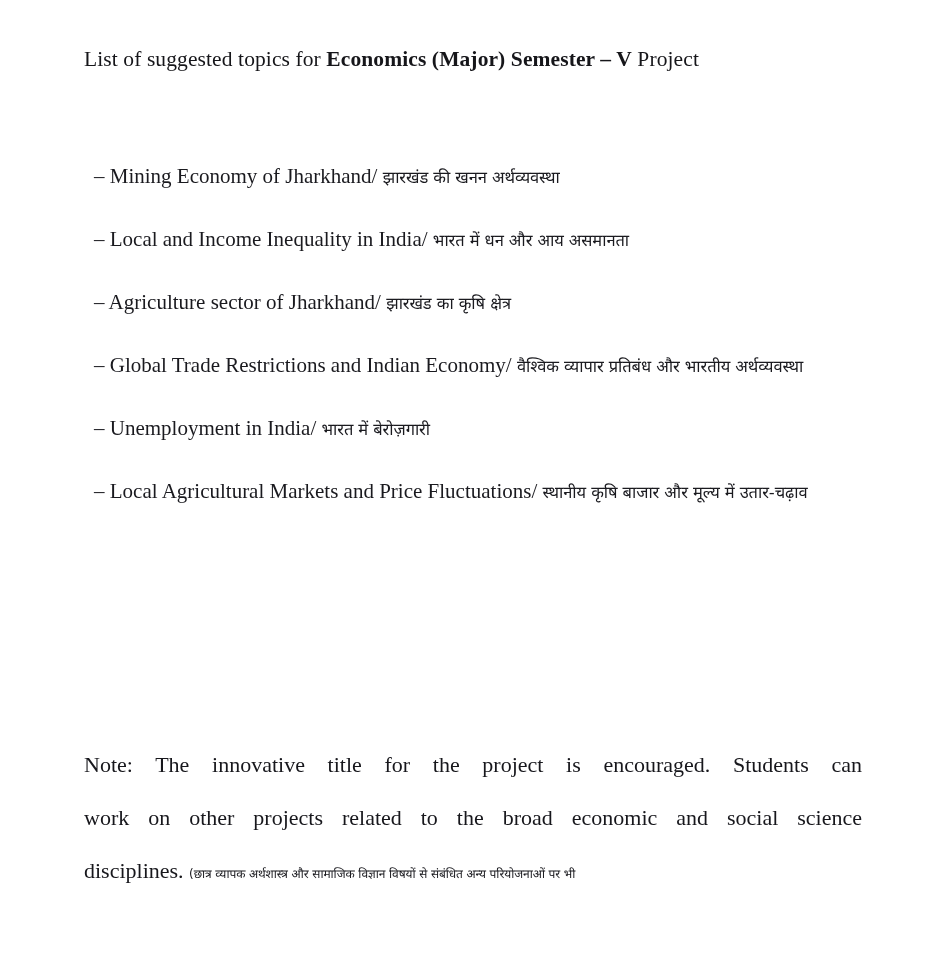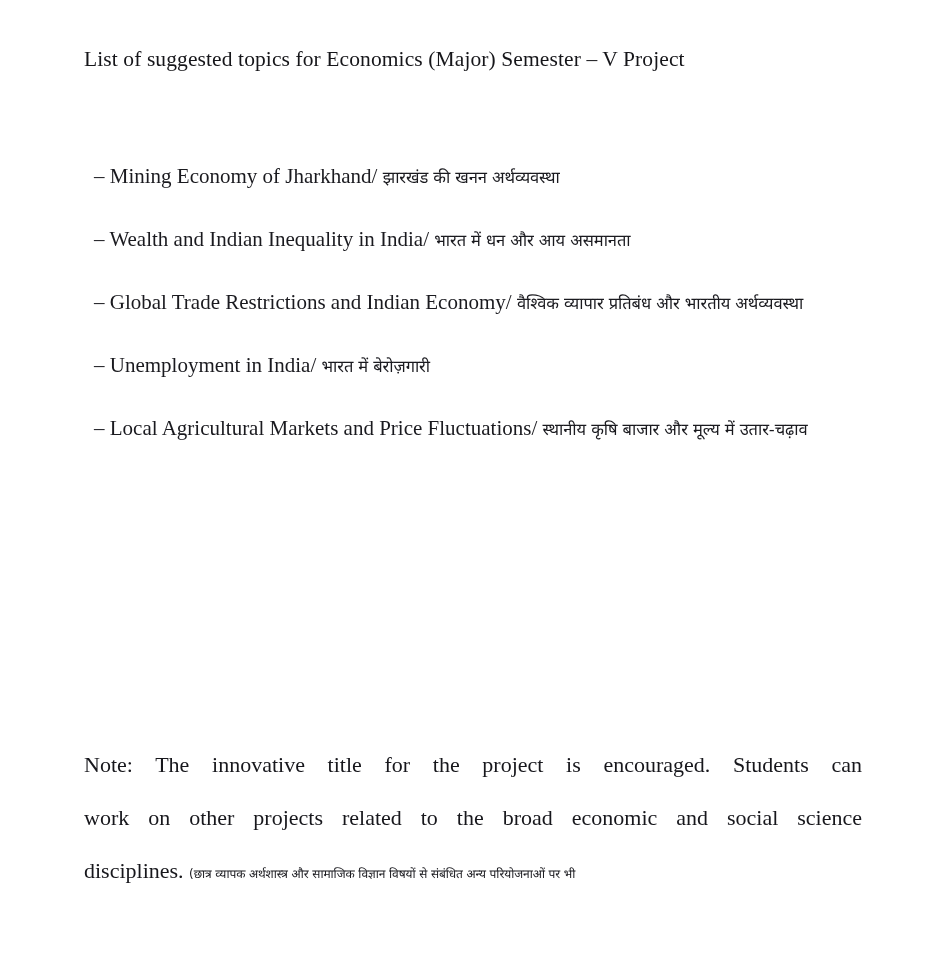--- a/index.html
+++ b/index.html
@@ -30,21 +30,21 @@
     left: 84px;
     top: 44px;
     width: 800px;
     font-size: 21.5px;
     line-height: 30px;
     letter-spacing: 0.1px;
     white-space: nowrap;
     color: #16161a;
   }
   .doc-title .strong {
-    font-weight: normal;
+    font-weight: bold;
     margin-top: 14px;
   }
 
   
   .topic-list {
     position: absolute;
     left: 82px;
     top: 162px;
     width: 810px;
     list-style: none;
@@ -119,22 +119,27 @@
   </div>
 
   <ul class="topic-list">
     <li class="topic-item">
       <span class="topic-dash">–</span>
       <span class="topic-en">Mining Economy of Jharkhand/</span>
       <span class="topic-hi">झारखंड की खनन अर्थव्यवस्था</span>
     </li>
     <li class="topic-item">
       <span class="topic-dash">–</span>
-      <span class="topic-en">Wealth and Indian Inequality in India/</span>
+      <span class="topic-en">Local and Income Inequality in India/</span>
       <span class="topic-hi">भारत में धन और आय असमानता</span>
+    </li>
+    <li class="topic-item">
+      <span class="topic-dash">–</span>
+      <span class="topic-en">Agriculture sector of Jharkhand/</span>
+      <span class="topic-hi">झारखंड का कृषि क्षेत्र</span>
     </li>
     <li class="topic-item">
       <span class="topic-dash">–</span>
       <span class="topic-en">Global Trade Restrictions and Indian Economy/</span>
       <span class="topic-hi">वैश्विक व्यापार प्रतिबंध और भारतीय अर्थव्यवस्था</span>
     </li>
     <li class="topic-item">
       <span class="topic-dash">–</span>
       <span class="topic-en">Unemployment in India/</span>
       <span class="topic-hi">भारत में बेरोज़गारी</span>

